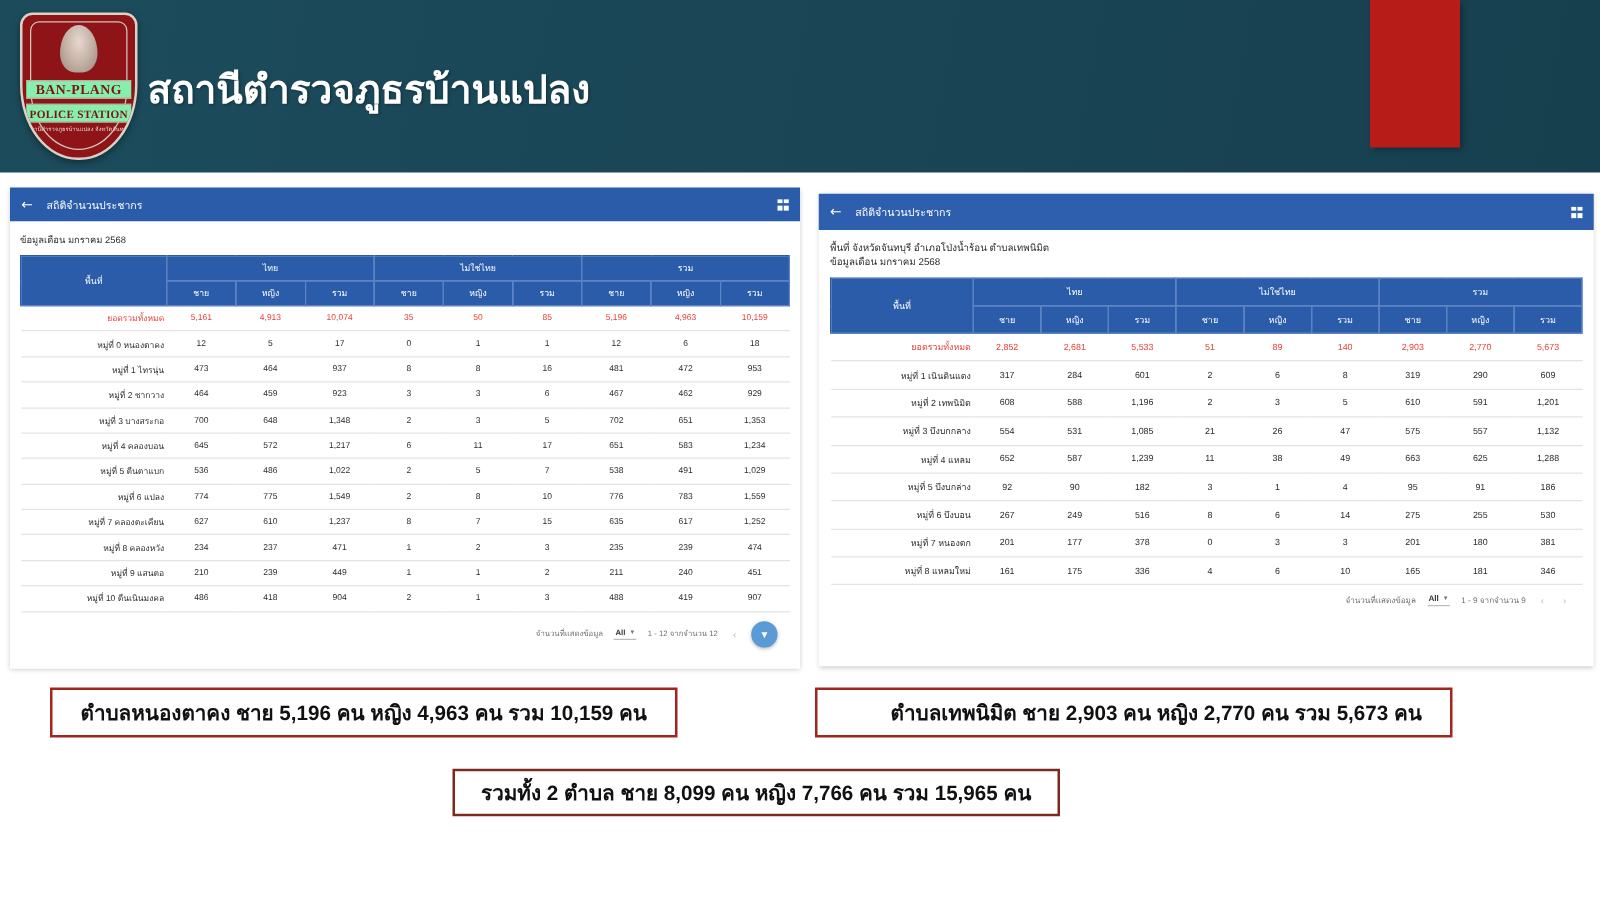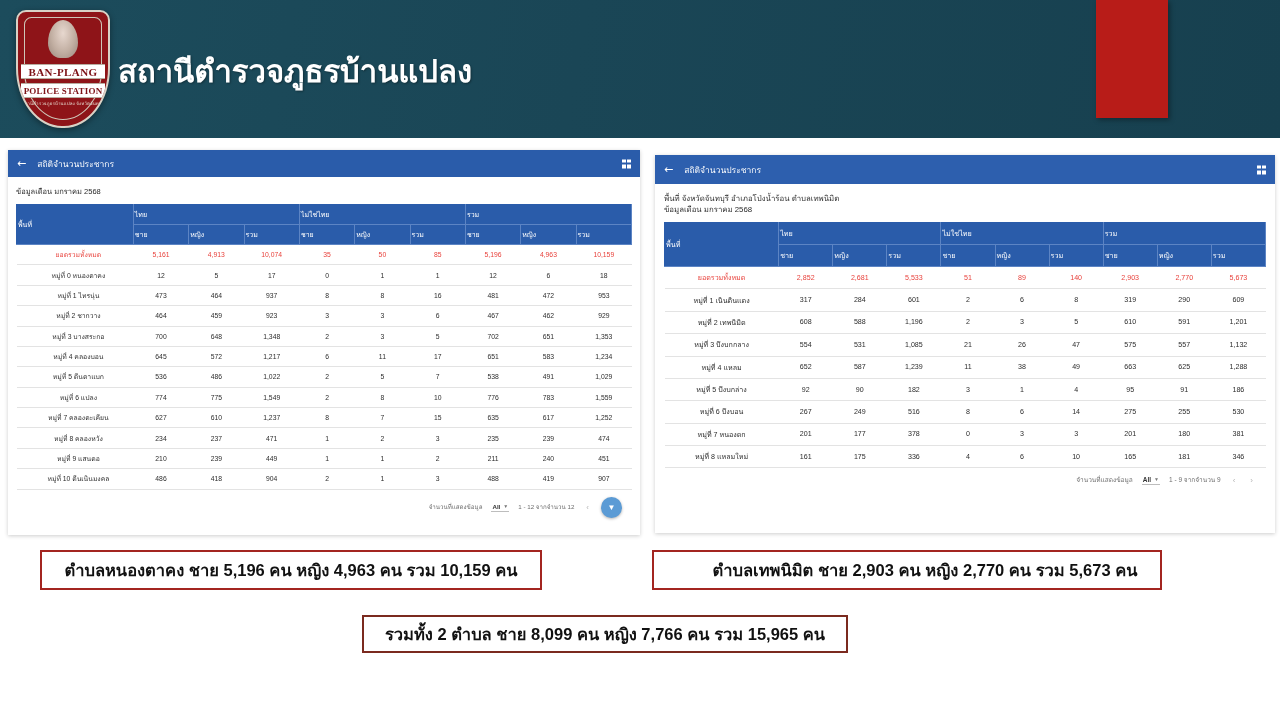--- a/index.html
+++ b/index.html
@@ -40,21 +40,21 @@
   }
   .badge-crest {
     position:absolute; left:50%; top:8px; transform:translateX(-50%);
     width:30px; height:38px;
     background:radial-gradient(ellipse at 50% 35%,#efe9df 0%,#c6bcae 55%,#9a9084 100%);
     border-radius:50% 50% 40% 40% / 60% 60% 40% 40%;
     opacity:.92;
   }
   .badge-band {
     position:absolute; left:3px; right:3px; height:15px;
-    background:#ffffff; color:#7d1216;
+    background:#86efac; color:#7d1216;
     font-family:"Liberation Serif", serif; font-weight:bold;
     font-size:11px; letter-spacing:.4px;
     text-align:center; line-height:15px;
     border-top:1px solid #b8ada0; border-bottom:1px solid #b8ada0;
   }
   .badge-band.b1 { top:52px; }
   .badge-band.b2 { top:71px; font-size:9px; letter-spacing:.2px; }
   .badge-sub {
     position:absolute; left:0; right:0; top:88px;
     text-align:center; color:#e6ddd0; font-size:4.5px;
@@ -110,31 +110,31 @@
     font-family:"Liberation Sans", sans-serif; white-space:nowrap;
   }
   #panel-right .area-line, #panel-right .month-line { font-size:7.8px; }
 
   
   table.stat { border-collapse:collapse; width:100%; margin-top:7px; table-layout:fixed; }
   table.stat th {
     background:#2a5caa; color:#ffffff; font-weight:normal;
     font-size:7px; font-family:"Liberation Sans", sans-serif;
     border:1px solid #2a5caa; border-right-color:#5c84c4; border-bottom-color:#5c84c4;
-    text-align:left; padding:4px 1px;margin-top:44px;
+    text-align:center; padding:4px 1px;margin-top:44px;
   }
   table.stat th.area-h { border-right-color:#5c84c4; }
   table.stat td {
     font-size:6.8px; font-family:"Liberation Sans", sans-serif;
     color:#2c2c2c; text-align:center; padding:4.2px 2px;
     border-bottom:1px solid #e3e3e3; white-space:nowrap;
   }
   #panel-right table.stat th { font-size:7.2px; padding:5px 1px; }
   #panel-right table.stat td { font-size:7.1px; padding:5.2px 2px; }
-  table.stat td.name { text-align:center; padding-left:9px; }
+  table.stat td.name { text-align:right; padding-left:9px; }
   table.stat tr.total td { color:#e8423c; }
   table.stat tr.total td.name { color:#e8423c; }
 
   
   .pager {
     display:flex; align-items:center; justify-content:flex-end;
     gap:9px; padding:7px 10px 6px 0; font-size:6.2px; color:#6d6d6d;
     font-family:"Liberation Sans", sans-serif;
   }
   #panel-right .pager { font-size:6.5px; }

